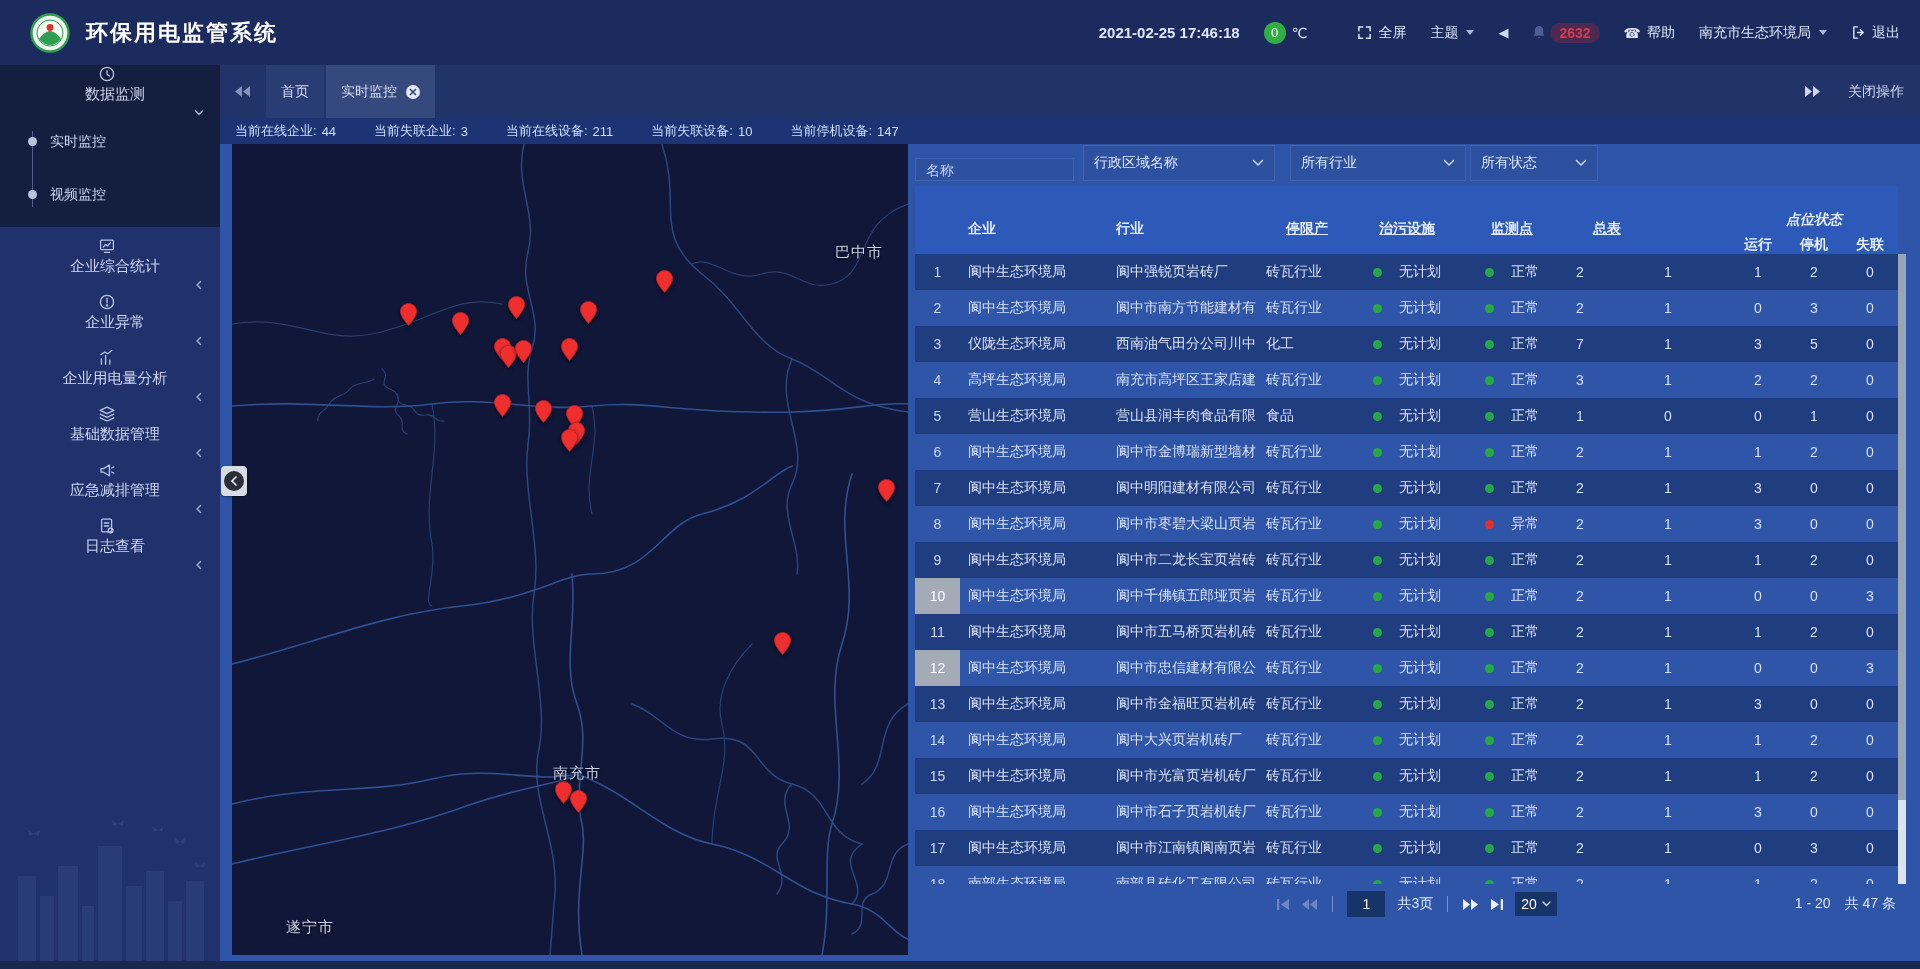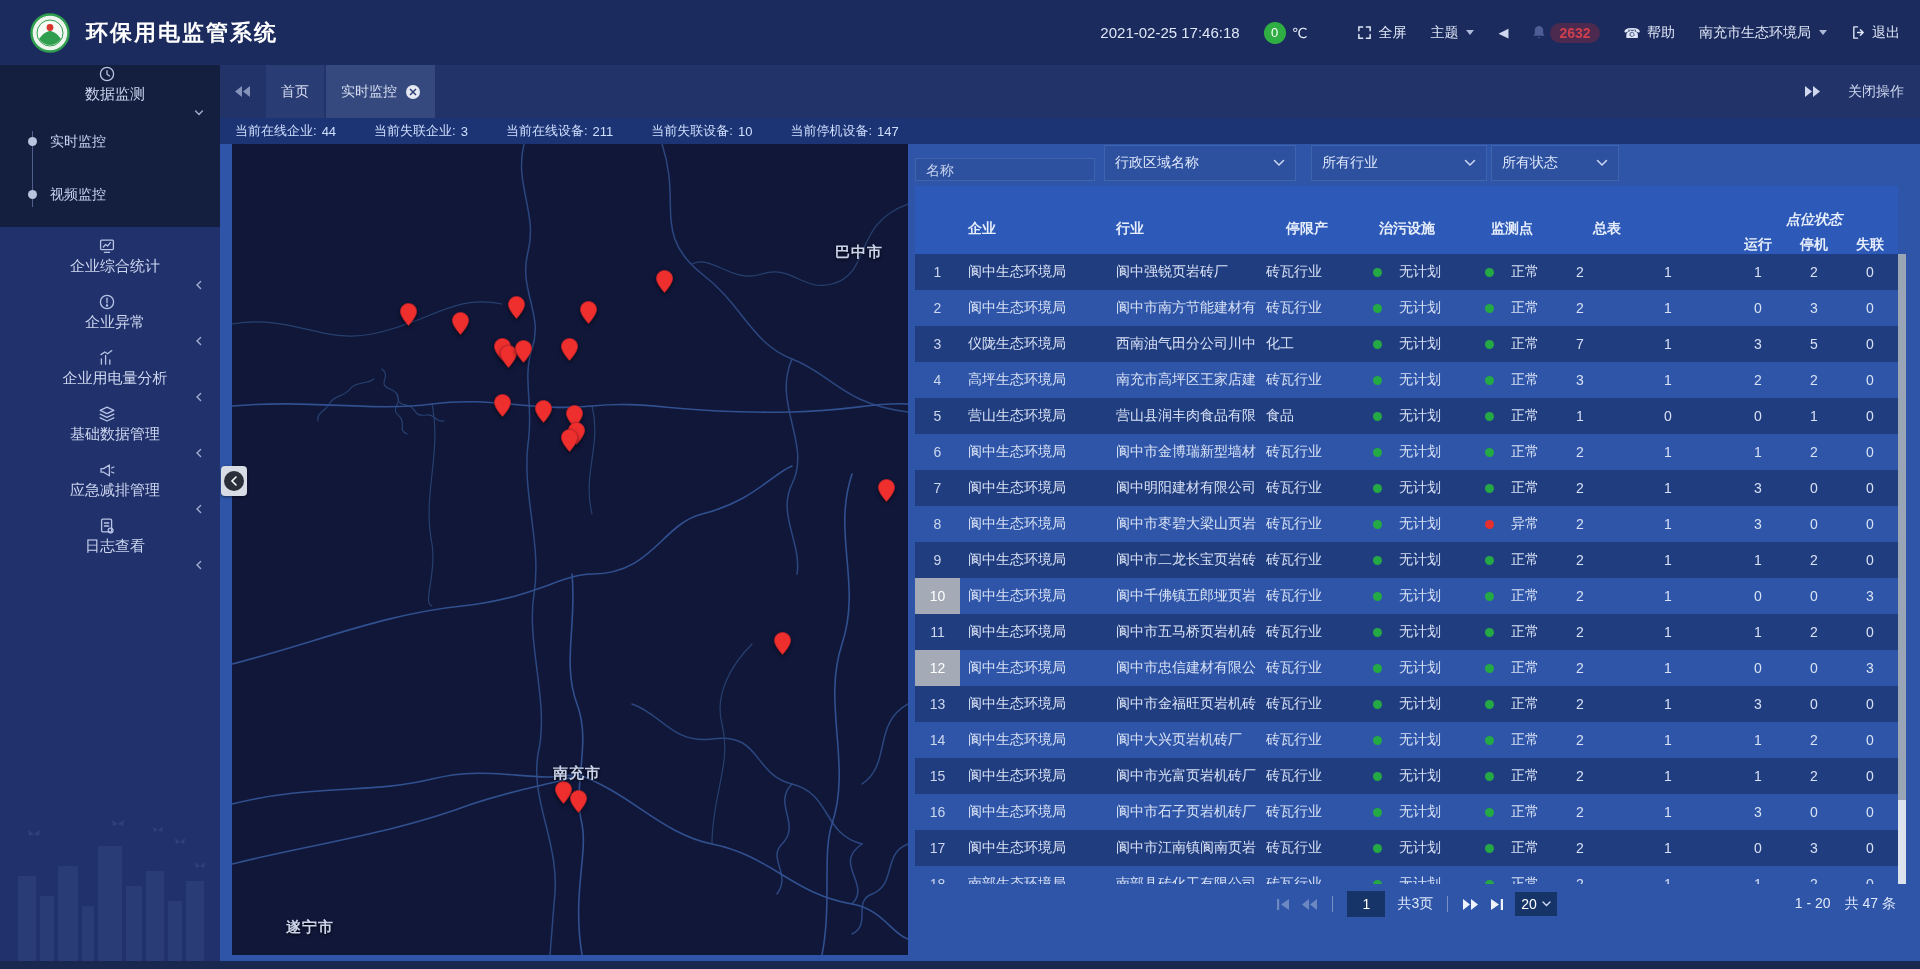--- a/index.html
+++ b/index.html
@@ -6,21 +6,21 @@
   html,body { width:1920px; height:969px; overflow:hidden; background:#2e55a8;
     font-family:"Liberation Sans","DejaVu Sans",sans-serif; }
   body { position:relative; }
 
   
   .topbar { position:absolute; left:0; top:0; right:0; height:65px; background:#1b2b5e;
     display:flex; align-items:center; z-index:6; color:#e6ecf8; }
   .logo { margin-left:30px; width:40px; height:40px; flex:0 0 auto; }
   .app-title { margin-left:16px; font-size:22px; font-weight:bold; color:#fff; letter-spacing:2px; }
   .hdr-right { margin-left:auto; display:flex; align-items:center; gap:24px; margin-right:20px; font-size:14px; }
-  .datetime { font-size:15px; color:#dfe6f6; }
+  .datetime { font-size:15px; color:#dfe6f6;font-weight:bold; }
   .temp { display:flex; align-items:center; gap:6px; margin-right:26px; }
   .temp-badge { width:22px; height:22px; border-radius:50%; background:#2fae43; color:#fff;
     display:flex; align-items:center; justify-content:center; font-size:13px; }
   .hdr-item { display:flex; align-items:center; gap:6px; color:#dfe6f6; cursor:pointer; white-space:nowrap; }
   .hdr-item svg { display:block; }
   .caret-down { width:0; height:0; border-left:4px solid transparent; border-right:4px solid transparent;
     border-top:5px solid #aeb9d8; margin-left:2px; }
   .mute-tri { color:#cfd8ee; font-size:13px; }
   .badge-pill { background:#4c2a50; color:#cf3f4e; border-radius:10px; padding:2px 9px; font-size:14px; font-weight:bold; }
   .bell-wrap { display:flex; align-items:center; gap:4px; }
@@ -61,51 +61,51 @@
 
   .statsbar { height:26px; background:#1d3474; display:flex; align-items:center;
     padding-left:15px; gap:38px; font-size:13px; color:#cfdfff; }
   .stat-item { display:flex; align-items:center; }
   .stat-value { margin-left:5px; }
 
   .content { position:absolute; top:79px; left:0; right:0; bottom:0; }
 
   
   .map { position:absolute; left:12px; top:0; width:676px; height:811px; background:#101739; }
-  .map-clip { position:absolute; inset:0; overflow:hidden;font-weight:bold; }
+  .map-clip { position:absolute; inset:0; overflow:hidden; }
   .map-clip svg.roads { position:absolute; inset:0; }
   .pin { position:absolute; width:17px; height:23px; filter:drop-shadow(0 2px 2px rgba(0,0,0,.5)); cursor:pointer; }
   .city { position:absolute; transform:translate(-50%,-50%); color:#c9d3ea; font-size:15px;
     letter-spacing:1px; text-shadow:0 1px 3px rgba(0,0,0,.9); white-space:nowrap; }
   .map-toggle { position:absolute; left:-11px; top:322px; width:26px; height:30px; background:#d7dce5;
     border-radius:4px; display:flex; align-items:center; justify-content:center;
     box-shadow:0 1px 3px rgba(0,0,0,.45); cursor:pointer; z-index:3; }
   .map-toggle .circ { width:20px; height:20px; border-radius:50%; background:#2b2f3a;
     display:flex; align-items:center; justify-content:center; }
   .map-toggle svg { stroke:#fff; fill:none; stroke-width:1.6; stroke-linecap:round; }
 
   
   .panel { position:absolute; left:695px; top:1px; width:991px; }
   .filters { display:flex; height:36px; margin-bottom:5px; }
   .fbox { background:#2d509f; border:1px solid #3f64ae; display:flex; align-items:center;
     padding:0 10px; color:#dde7fa; font-size:14px; cursor:pointer; }
   input.fbox { cursor:text; outline:none; }
   input.fbox::placeholder { color:#c6d2ec; opacity:1; }
-  .f-name { width:180px;margin-top:13px; }
+  .f-name { width:159px;margin-top:13px; }
   .f-region { width:192px; margin-left:9px; }
   .f-industry { width:176px; margin-left:15px; }
   .f-status { width:128px; margin-left:4px; }
   .fchev { margin-left:auto; }
   .fchev svg { stroke:#cdd9f2; fill:none; stroke-width:1.5; stroke-linecap:round; display:block; }
 
   .grid-cols { display:grid; grid-template-columns:45px 150px 152px 90px 110px 100px 90px 78px 56px 56px 56px; }
   .thead { height:68px; background:#2d5ab8; color:#e6edfb; font-size:14px; font-weight:bold; width:983px; }
   .th { grid-row:1/3; display:flex; align-items:center; padding-top:18px; }
   .th.c2 { padding-left:10px; } .th.c3 { padding-left:8px; } .th.c4 { padding-left:6px; }
-  .th.center { justify-content:center; }
+  .th.center { justify-content:center;text-decoration:underline; }
   .th-group { grid-column:9/12; grid-row:1; display:flex; align-items:flex-end; justify-content:center;
     font-style:italic; padding-top:24px; }
   .th-sub { grid-row:2; display:flex; align-items:center; justify-content:center; padding-top:6px; }
 
   .rows { position:relative; width:983px; height:630px; overflow:hidden; }
   .row { height:36px; align-items:center; color:#d8e1f5; font-size:14px; cursor:pointer; }
   .row.odd { background:#203d80; }
   .row.even { background:#2e55a8; }
   .cell { white-space:nowrap; overflow:hidden; }
   .c-num { height:36px; display:flex; align-items:center; justify-content:center; color:#cdd7ee; }

